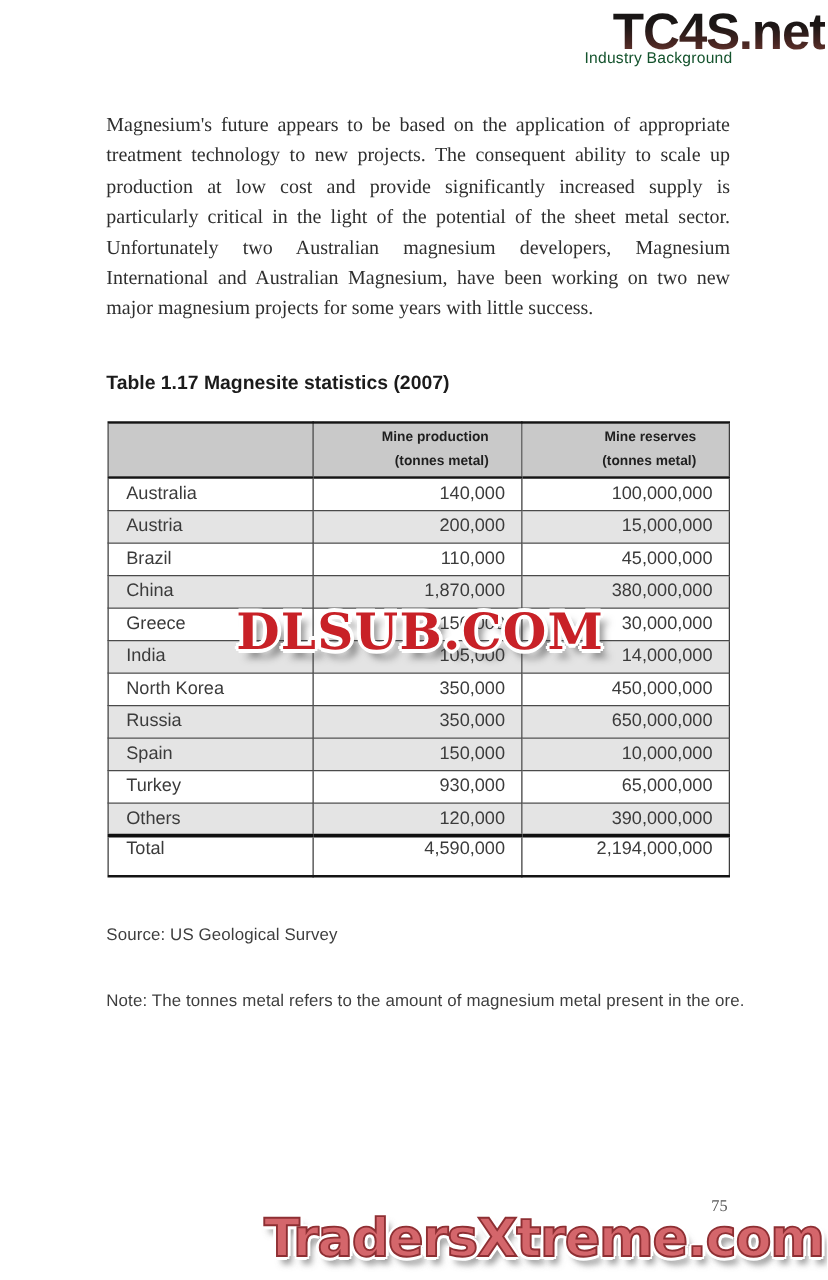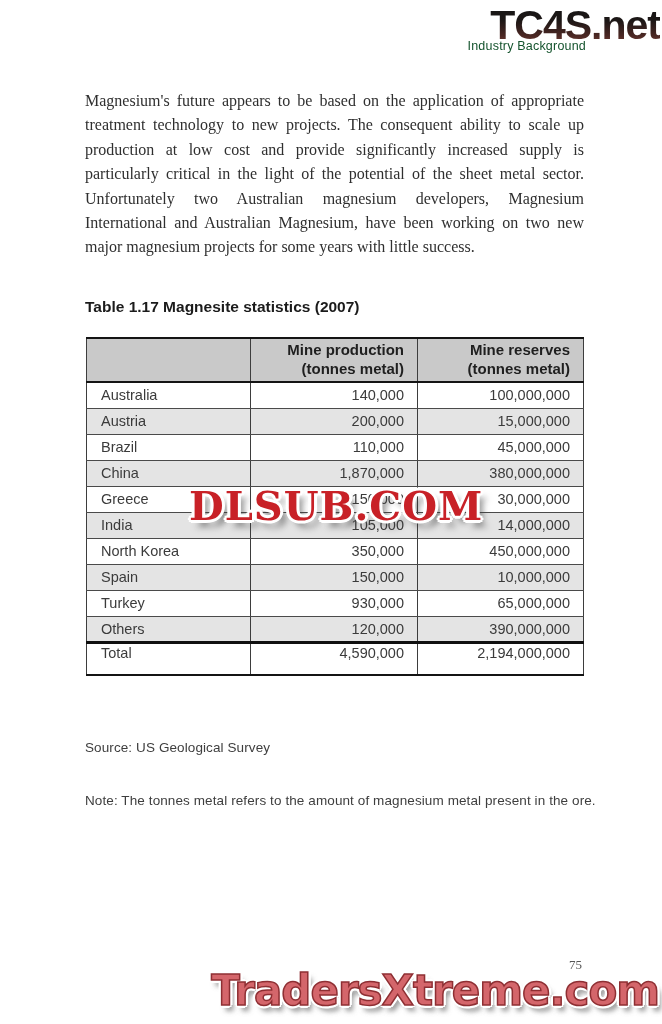--- a/index.html
+++ b/index.html
@@ -78,26 +78,26 @@
   table.stats-table { border-top: 2px solid #141414; border-bottom: 2px solid #141414; }
   .stats-table th, .stats-table td {
     border-left: 1px solid #3d3d3d;
     border-right: 1px solid #3d3d3d;
     overflow: hidden;
     white-space: nowrap;
   }
   .stats-table thead th {
     background: #c9c9c9;
     font-weight: bold;
-    font-size: 15px;
+    font-size: 11px;
     color: #1f1f1f;
     text-align: right;
     vertical-align: top;
     line-height: 18.5px;
-    padding: 2px 13px 3px 6px;
+    padding: 2px 26px 3px 6px;
     border-bottom: 2px solid #141414;
     height: 41px;
   }
   .stats-table tbody td {
     height: 26px;
     padding: 0 13px 0 14px;
     border-bottom: 1px solid #4a4a4a;
     background: #ffffff;
     vertical-align: middle;
   }
@@ -225,20 +225,25 @@
           <td>India</td>
           <td class="num">105,000</td>
           <td class="num">14,000,000</td>
         </tr>
         <tr>
           <td>North Korea</td>
           <td class="num">350,000</td>
           <td class="num">450,000,000</td>
         </tr>
         <tr class="alt">
+          <td>Russia</td>
+          <td class="num">350,000</td>
+          <td class="num">650,000,000</td>
+        </tr>
+        <tr class="alt">
           <td>Spain</td>
           <td class="num">150,000</td>
           <td class="num">10,000,000</td>
         </tr>
         <tr>
           <td>Turkey</td>
           <td class="num">930,000</td>
           <td class="num">65,000,000</td>
         </tr>
         <tr class="alt">

